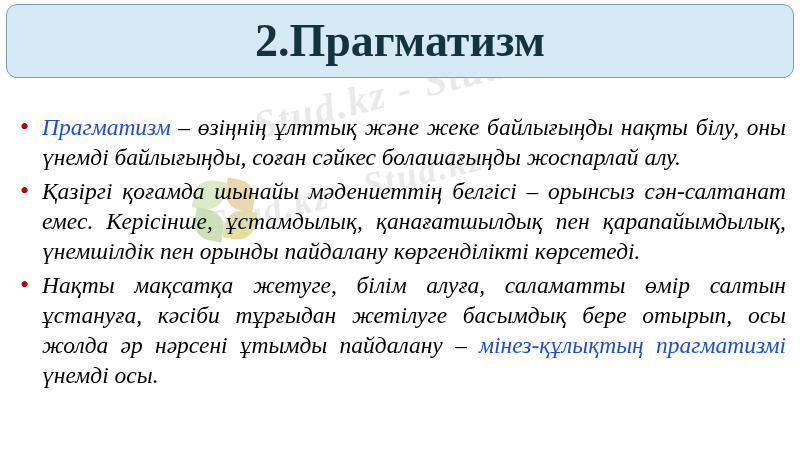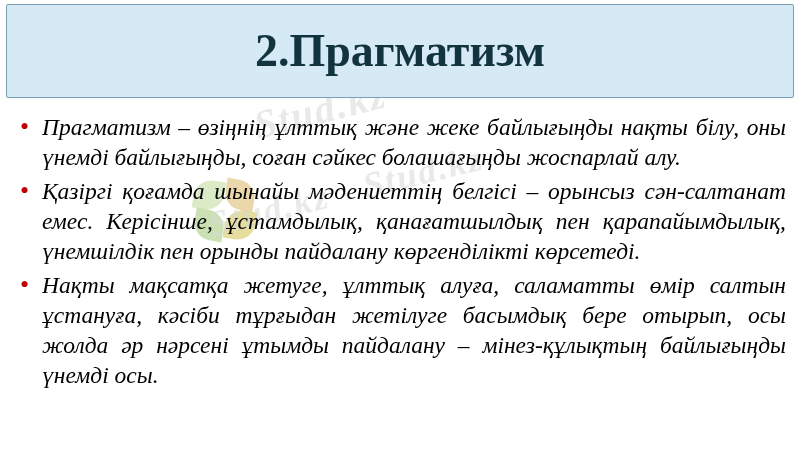--- a/index.html
+++ b/index.html
@@ -70,24 +70,24 @@
   .wm-leaf .p2 { width: 30px; height: 30px; left: 33px; top: 2px; transform: rotate(100deg); background: #e3c98f; }
   .wm-leaf .p3 { width: 30px; height: 30px; left: 2px; top: 32px; transform: rotate(-80deg); background: #b9d79a; }
   .wm-leaf .p4 { width: 30px; height: 30px; left: 33px; top: 32px; transform: rotate(190deg); background: #ddd27f; }
 
   
   .title-bar {
     position: absolute;
     left: 6px;
     top: 4px;
     width: 788px;
-    height: 94px;
+    height: 74px;
     background: #d6eaf6;
     border: 1px solid #7a9fb5;
-    border-radius: 2px;
+    border-radius: 11px;
     box-sizing: border-box;
     display: flex;
     align-items: center;
     justify-content: center;
     z-index: 2;
   }
   .title-text {
     font-family: "Liberation Serif", serif;
     font-weight: bold;
     font-size: 46px;
@@ -126,21 +126,21 @@
     font-family: "Liberation Serif", serif;
     font-style: italic;
     font-size: 23.5px;
     line-height: 30px;
     color: #000000;
     text-align: justify;
     text-justify: inter-word;
     margin: 0;
   }
   .accent {
-    color: #000000;
+    color: #1d4ed8;
   }
 </style>
 </head>
 <body>
 
 <div class="slide">
 
   <div class="watermark">
     <div class="wm-leaf">
       <span class="petal p1"></span>
@@ -164,19 +164,19 @@
         <p class="para"><span class="accent">Прагматизм</span><span> – өзіңнің ұлттық және жеке байлығыңды нақты білу, оны үнемді байлығыңды, соған сәйкес болашағыңды жоспарлай алу.</span></p>
       </li>
 
       <li>
         <span class="bullet-dot">•</span>
         <p class="para"><span>Қазіргі қоғамда шынайы мәдениеттің белгісі – орынсыз сән-салтанат емес. Керісінше, ұстамдылық, қанағатшылдық пен қарапайымдылық, үнемшілдік пен орынды пайдалану көргенділікті көрсетеді.</span></p>
       </li>
 
       <li>
         <span class="bullet-dot">•</span>
-        <p class="para"><span>Нақты мақсатқа жетуге, ұлттық алуға, саламатты өмір салтын ұстануға, кәсіби тұрғыдан жетілуге басымдық бере отырып, осы жолда әр нәрсені ұтымды пайдалану – </span><span class="accent">мінез-құлықтың байлығыңды</span><span> үнемді осы.</span></p>
+        <p class="para"><span>Нақты мақсатқа жетуге, білім алуға, саламатты өмір салтын ұстануға, кәсіби тұрғыдан жетілуге басымдық бере отырып, осы жолда әр нәрсені ұтымды пайдалану – </span><span class="accent">мінез-құлықтың прагматизмі</span><span> үнемді осы.</span></p>
       </li>
 
     </ul>
   </div>
 
 </div>
 
 </body></html>

